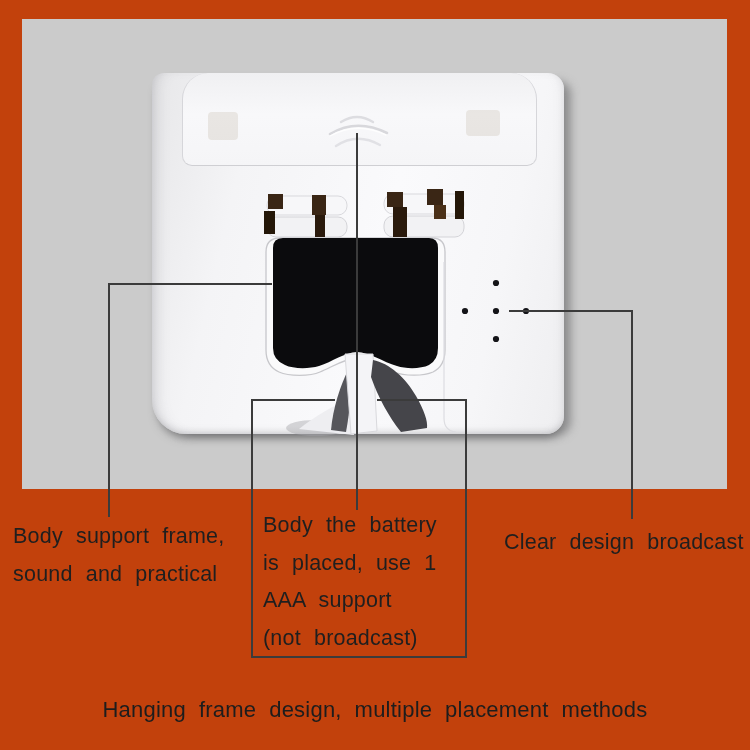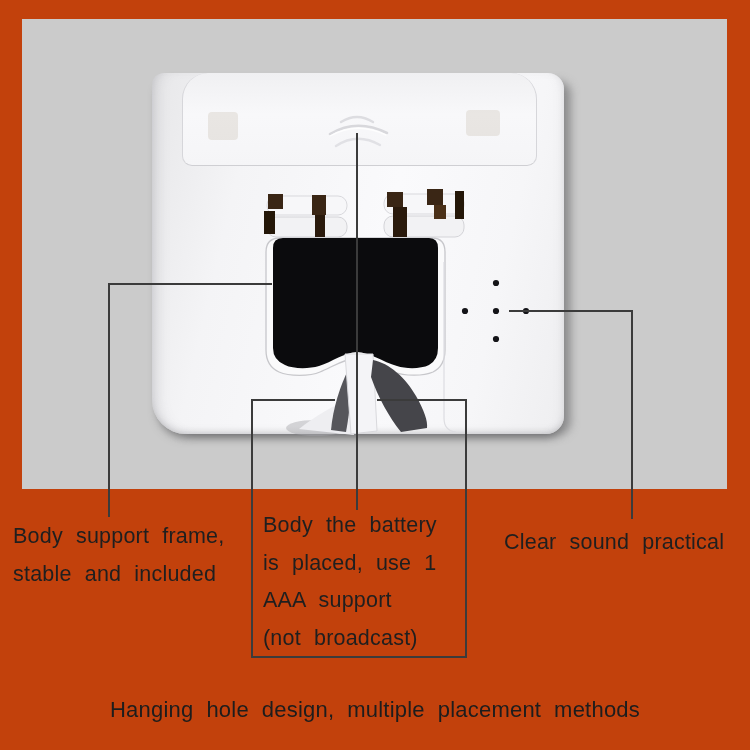--- a/index.html
+++ b/index.html
@@ -119,27 +119,27 @@
   <div class="cl" style="left:465px;top:399px;width:1.5px;height:258px;"></div>
   <div class="cl" style="left:251px;top:399px;width:84px;height:1.5px;"></div>
   <div class="cl" style="left:377px;top:399px;width:89.5px;height:1.5px;"></div>
   <div class="cl" style="left:251px;top:656px;width:215.5px;height:1.5px;"></div>
 
   <div class="cl" style="left:509px;top:310px;width:123px;height:1.5px;"></div>
   <div class="cl" style="left:631px;top:310px;width:1.5px;height:209px;"></div>
 
   <div class="label" style="left:13px;top:518px;">
     <div>Body support frame,</div>
-    <div>stable and included</div>
+    <div>sound and practical</div>
   </div>
 
   <div class="label" style="left:263px;top:507px;">
     <div>Body the battery</div>
     <div>is placed, use 1</div>
     <div>AAA support</div>
     <div>(not broadcast)</div>
   </div>
 
-  <div class="label" style="left:504px;top:524px;">Clear sound practical</div>
+  <div class="label" style="left:504px;top:524px;">Clear design broadcast</div>
 
-  <div class="caption">Hanging hole design, multiple placement methods</div>
+  <div class="caption">Hanging frame design, multiple placement methods</div>
 
 </div>
 
 </body></html>

